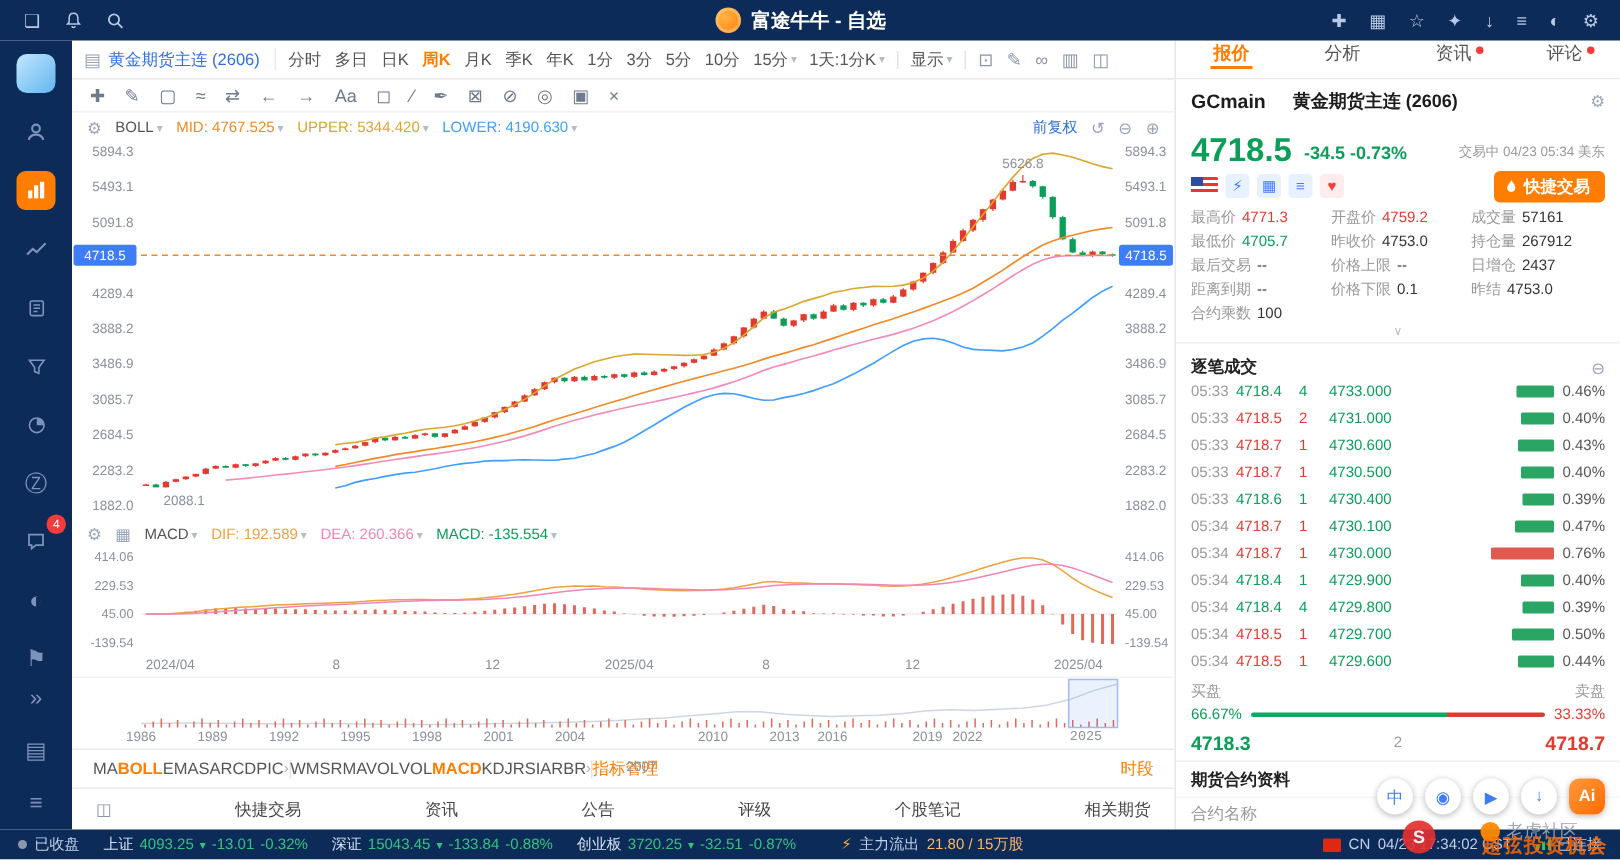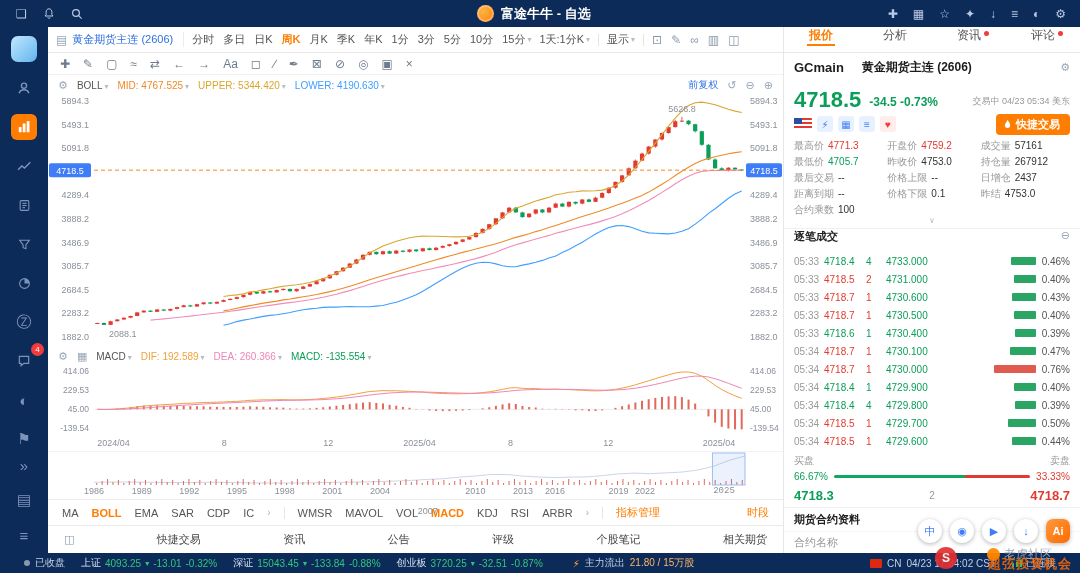--- a/index.html
+++ b/index.html
@@ -46,21 +46,21 @@
 .zoom-ic{color:#9aa6b8;font-size:11px}
 .chart-box{flex:1;min-height:0;overflow:hidden}
 .macd-row{height:18px;flex:none;display:flex;align-items:center;gap:9px;padding:0 10px;font-size:10px;color:#555}
 .m-dif{color:#f0a13c}.m-dea{color:#ef85b8}.m-macd{color:#0a9e58}
 .macd-box{height:72px;flex:none;overflow:hidden}
 .xaxis{height:14px;flex:none;position:relative;font-size:9px;color:#8a8f99}
 .xaxis span{position:absolute;top:1px;transform:translateX(-50%)}
 .timeline{height:48px;flex:none;position:relative;border-top:1px solid #f3f3f3}
 .tl-years{position:absolute;left:0;bottom:0;height:13px;width:100%;font-size:9px;color:#8a8f99}
 .tl-years span{position:absolute;transform:translateX(-50%)}
-.indicator-row{height:26px;flex:none;border-top:1px solid #ebebeb;display:flex;align-items:center;gap:13px;padding:0 14px;font-size:11px;color:#555;white-space:nowrap}
+.indicator-row{height:26px;flex:none;border-top:1px solid #ebebeb;display:flex;align-items:center;padding:0 14px;font-size:11px;color:#555;white-space:nowrap}
 .ind.active{color:#ff7d00;font-weight:bold}
 .chev{color:#aab3bf;font-size:10px}
 .vsep{width:1px;height:12px;background:#e6e6e6}
 .manage{color:#ff7d00}
 .session{margin-left:auto;color:#ff7d00}
 .tabs-row{height:28px;flex:none;border-top:1px solid #ebebeb;display:flex;align-items:center;font-size:11px;color:#444;padding:0 16px;justify-content:space-between;white-space:nowrap}
 .win-ic{color:#8b97a8;font-size:11px}
 
 .right-panel{flex:1;border-left:1px solid #e7e7e7;display:flex;flex-direction:column;min-width:0;position:relative;font-size:11px;background:#fff}
 .rp-head{height:28px;flex:none;display:flex;align-items:center;padding:0 10px;gap:18px}
@@ -75,21 +75,21 @@
 .flag-us{width:18px;height:12px;background:repeating-linear-gradient(#e23a30 0 2px,#fff 2px 4px);position:relative;border-radius:1px;flex:none}
 .flag-us::before{content:"";position:absolute;left:0;top:0;width:8px;height:6px;background:#2b4ea0}
 .mini-badge{width:16px;height:16px;border-radius:3px;background:#e8f1ff;color:#3f7df6;font-size:10px;display:flex;align-items:center;justify-content:center;flex:none}
 .mini-badge.red{background:#ffecec;color:#f23c3c}
 .qt-btn{margin-left:auto;background:#ff7d00;color:#fff;font-size:11px;font-weight:bold;border-radius:4px;padding:3px 10px 3px 7px;display:flex;align-items:center;gap:4px;border:none}
 .rp-stats{flex:none;display:grid;grid-template-columns:1fr 1fr 1fr;padding:3px 10px 0;row-gap:4px;column-gap:4px;font-size:10px;line-height:1.2}
 .stat{display:flex;gap:4px;white-space:nowrap;overflow:hidden}
 .sl{color:#999}
 .sv.red{color:#e23a30}.sv.green{color:#0a9e58}.sv.dark{color:#333}
 .rp-collapse{height:12px;flex:none;text-align:center;color:#b5bcc8;font-size:8px;line-height:10px}
-.tape-head{height:24px;flex:none;display:flex;align-items:flex-start;padding:0 10px;border-top:1px solid #f0f0f0;color:#222;font-size:11px;font-weight:bold}
+.tape-head{height:24px;flex:none;display:flex;align-items:flex-end;padding:0 10px;border-top:1px solid #f0f0f0;color:#222;font-size:11px;font-weight:bold}
 .tape-head .coll{margin-left:auto;color:#9aa6b8;font-weight:normal}
 .tape-body{flex:1;min-height:0;overflow:hidden;padding:0 10px}
 .trow{height:18px;display:flex;align-items:center;font-size:10px}
 .trow .t{width:30px;color:#999}
 .trow .p{width:42px}
 .trow .v{width:20px}
 .red{color:#e23a30}.green{color:#0a9e58}
 .trow .dp{width:52px;color:#0a9e58}
 .trow .bar{height:8px;background:#2aa564;border-radius:1px;margin-left:auto;flex:none}
 .trow .bar.rb{background:#e05a50}
@@ -98,21 +98,21 @@
 .ratio-bar-row{height:14px;flex:none;display:flex;align-items:center;gap:6px;padding:0 10px;font-size:10px}
 .rb-pct.g{color:#0a9e58}.rb-pct.r{color:#e23a30}
 .rbar{flex:1;height:3px;border-radius:2px}
 .ba-row{height:24px;flex:none;display:flex;align-items:center;padding:0 10px;font-size:13px;font-weight:bold}
 .ba-bid{color:#0a9e58}
 .ba-qty{flex:1;text-align:center;font-size:10px;color:#999;font-weight:normal}
 .ba-ask{color:#e23a30}
 .info-head{height:24px;flex:none;display:flex;align-items:center;padding:0 10px;border-top:1px solid #f0f0f0;font-weight:bold;color:#222}
 .info-row{height:22px;flex:none;display:flex;align-items:center;padding:0 10px;color:#999;border-top:1px solid #f7f7f7}
 
-.statusbar{position:absolute;left:0;bottom:0;width:1080px;height:20px;background:#0d2b58;display:flex;align-items:center;gap:16px;padding:0 24px;font-size:10px;color:#c2cfe6;z-index:5;white-space:nowrap}
+.statusbar{position:absolute;left:0;bottom:0;width:1080px;height:20px;background:#0d2b58;display:flex;align-items:center;gap:16px;padding:0 12px;font-size:10px;color:#c2cfe6;z-index:5;white-space:nowrap}
 .st-item{display:flex;align-items:center;gap:5px}
 .st-dot{width:6px;height:6px;border-radius:50%;background:#8a97ad;display:inline-block}
 .idx{display:flex;align-items:center;gap:4px}
 .idx .nm{color:#d6e0f0}
 .gv{color:#31c57c}
 .tri{font-size:8px;color:#31c57c}
 .ticker{display:flex;align-items:center;gap:5px;margin-left:14px}
 .bolt{color:#ffa62b}
 .tk-v{color:#ffb766}
 .clock{margin-left:auto;display:flex;align-items:center;gap:5px}

